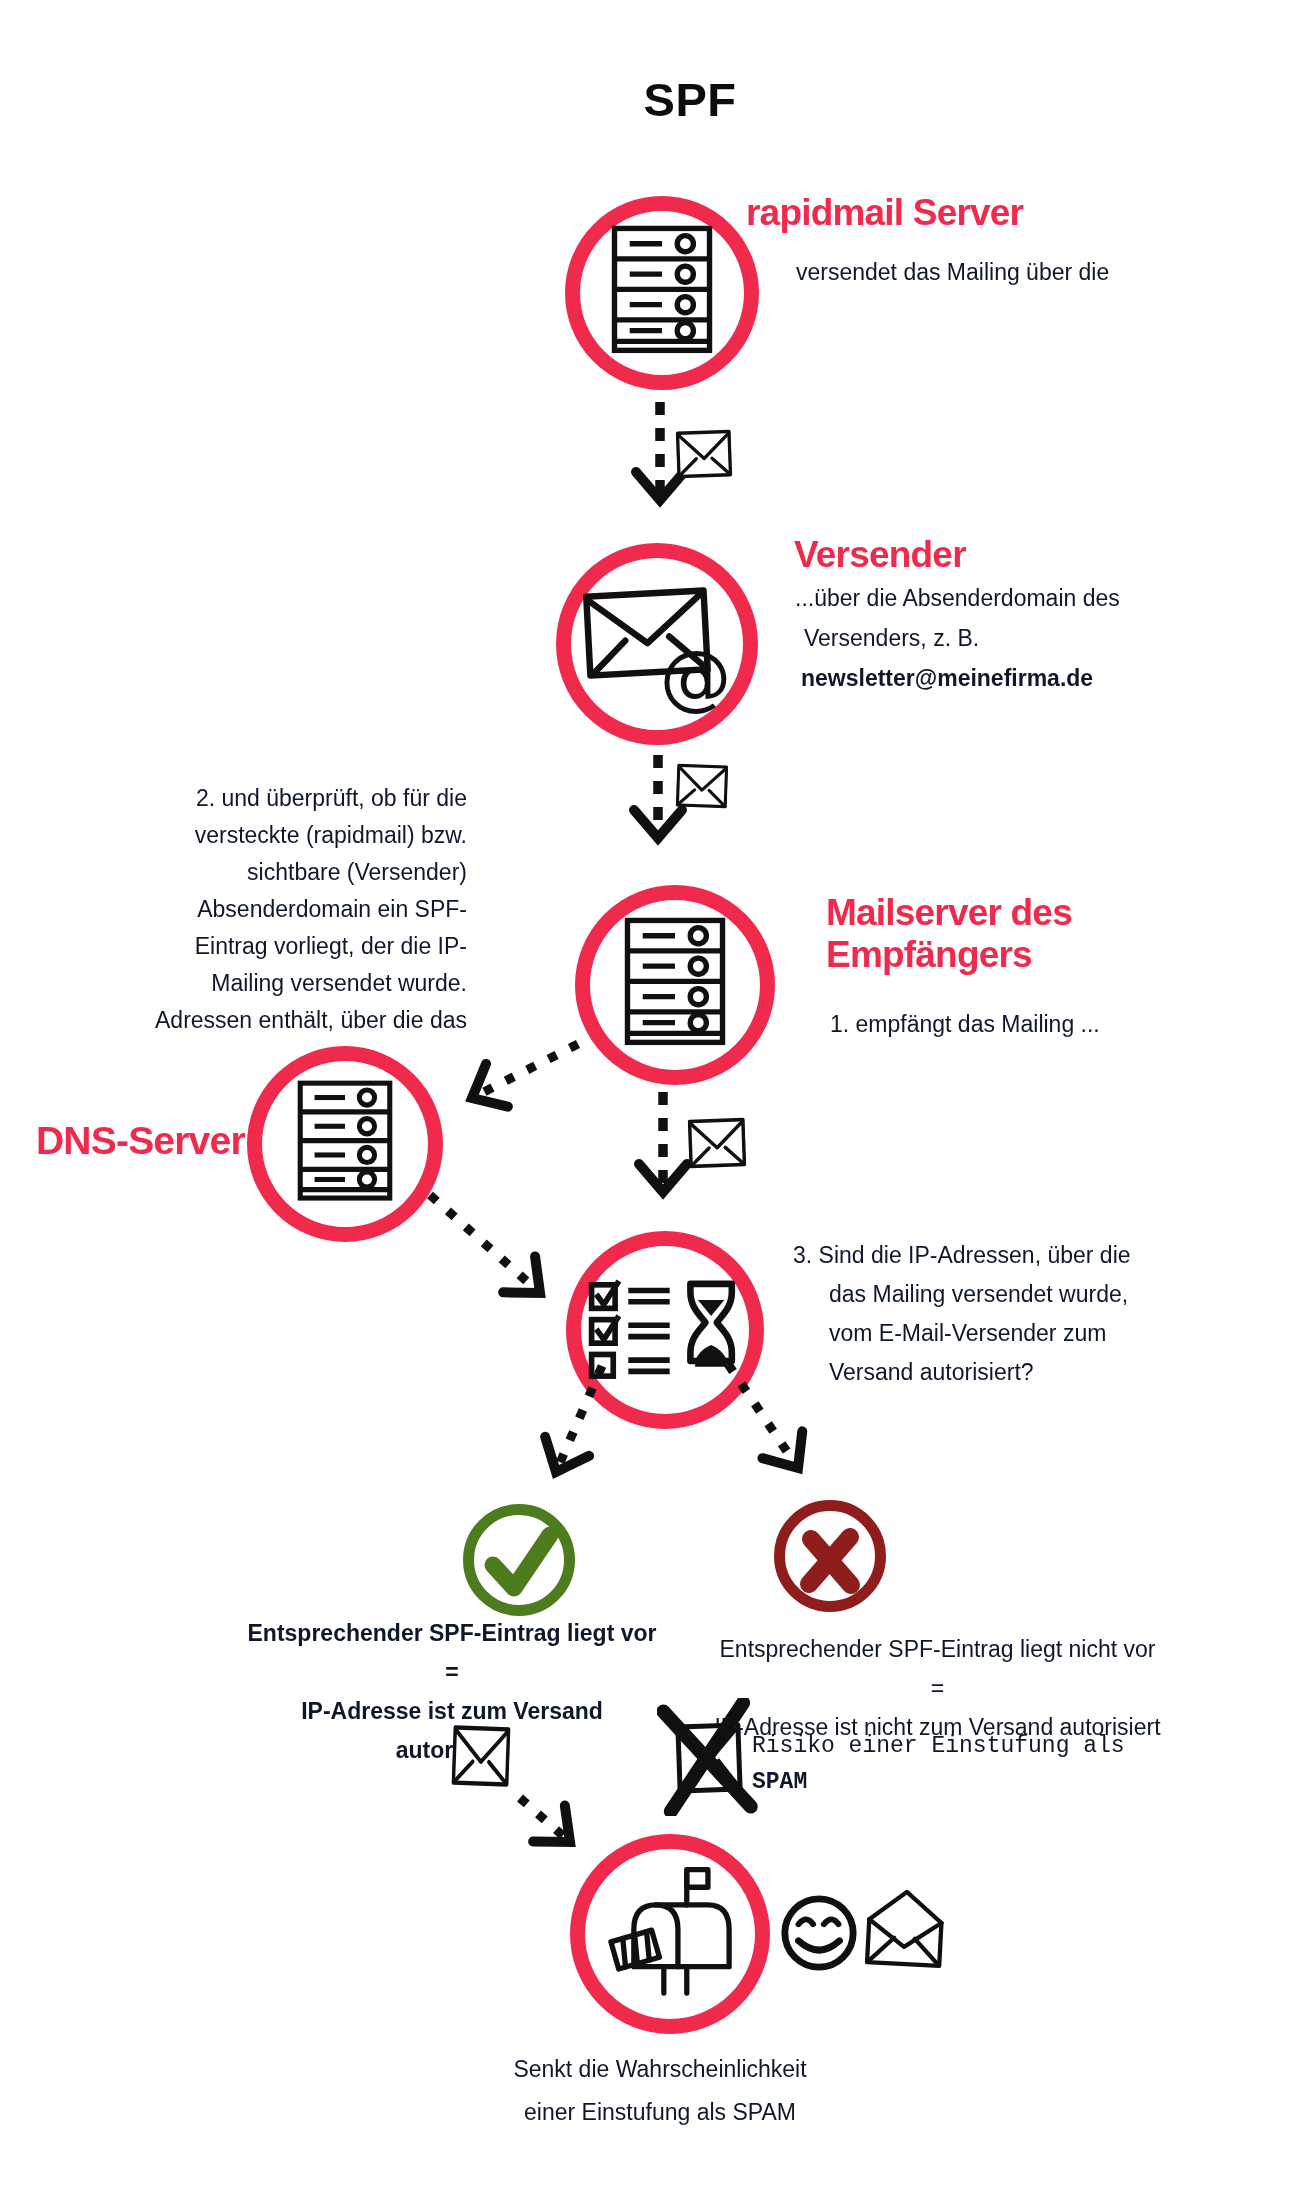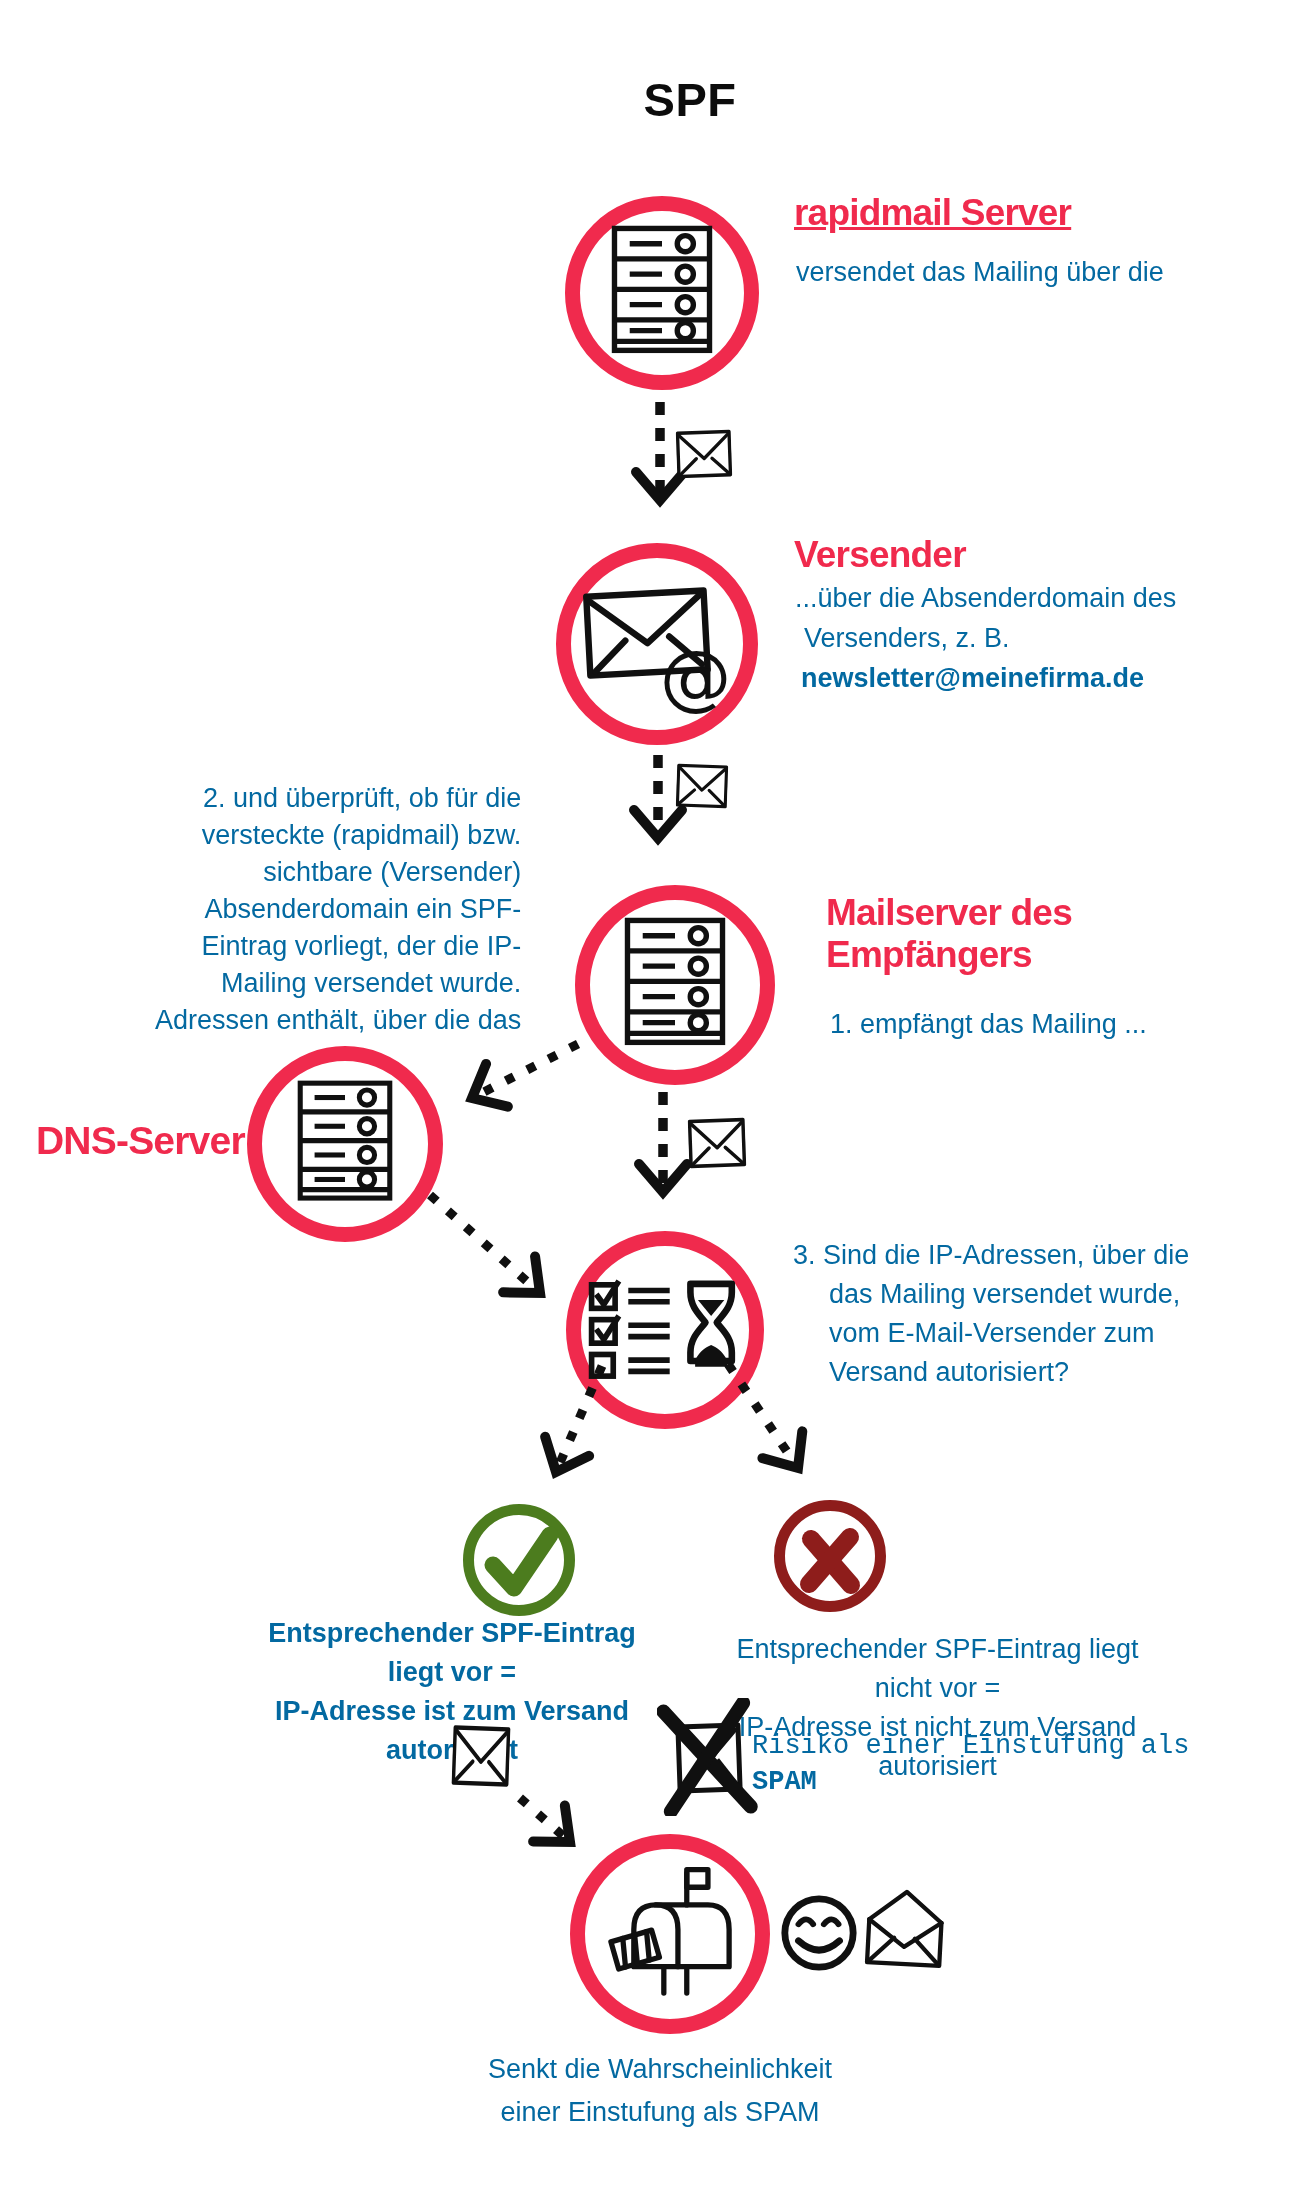--- a/index.html
+++ b/index.html
@@ -21,21 +21,21 @@
   .ring{
     position:absolute;border-radius:50%;border:15px solid var(--accent);
     box-sizing:border-box;background:#fff;display:flex;align-items:center;justify-content:center;
   }
   .ring-small{border-width:11px;}
   .heading{
     position:absolute;color:var(--accent);font-size:37px;font-weight:600;
     letter-spacing:-0.8px;line-height:42px;white-space:nowrap;
   }
   .body-text{
-    position:absolute;font-size:27px;line-height:40px;color:#0369a1;white-space:nowrap;
+    position:absolute;font-size:23px;line-height:40px;color:#0f172a;white-space:nowrap;
   }
   .body-text .bold{font-weight:700;}
   .hang > div{padding-left:33px;white-space:nowrap;}
   .hang > div:first-child{padding-left:0;}
   .step2{line-height:37px;text-align:right;}
   .step3{line-height:39px;}
   .step3 > div{padding-left:36px;}
   .step3 > div:first-child{padding-left:0;}
   .centered{text-align:center;white-space:normal;}
   .outcome{line-height:39px;}
@@ -96,21 +96,21 @@
     </defs>
   </svg>
 
   <div class="title">SPF</div>
 
   <div class="ring" style="left:565px;top:196px;width:194px;height:194px;">
     <svg width="104" height="138">
         <use href="#sym-server"></use>
       </svg>
   </div>
-  <div class="heading" style="left:794px;top:192px;text-decoration:underline;">rapidmail Server</div>
+  <div class="heading" style="left:746px;top:192px;">rapidmail Server</div>
   <div class="body-text" style="left:796px;top:252px;">
     <div>versendet das Mailing über die</div>
   </div>
 
   <div class="ring" style="left:556px;top:543px;width:202px;height:202px;">
     <svg width="156" height="140" viewBox="0 0 170 150">
       <g transform="rotate(-3 75 62)" fill="#fff" stroke="#101010" stroke-width="7" stroke-linejoin="round" stroke-linecap="round">
         <rect x="10" y="20" width="128" height="86"></rect>
         <path d="M14,26 L74,74 L134,24" fill="none"></path>
         <path d="M16,102 L50,70" fill="none"></path>

